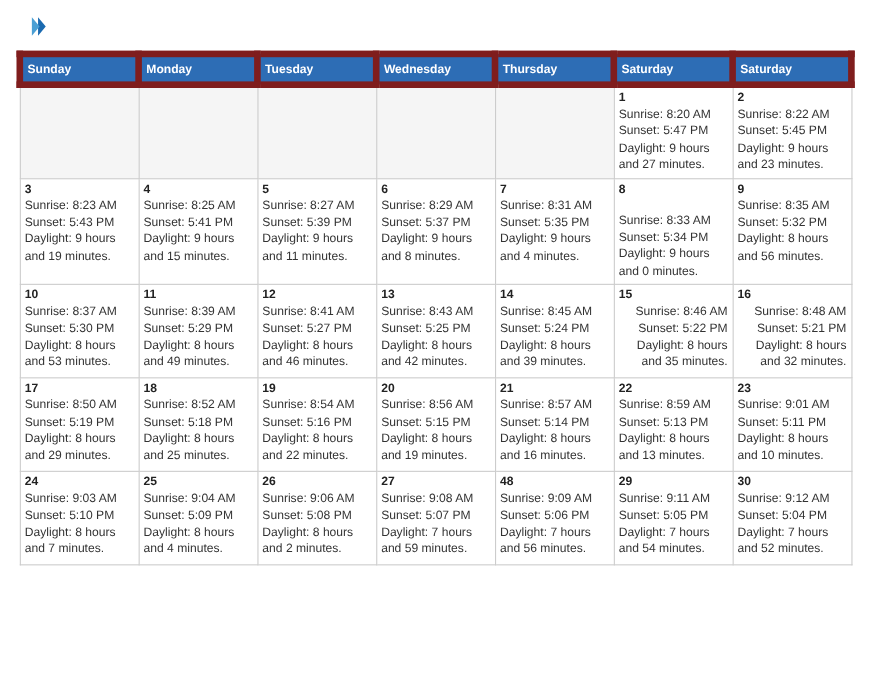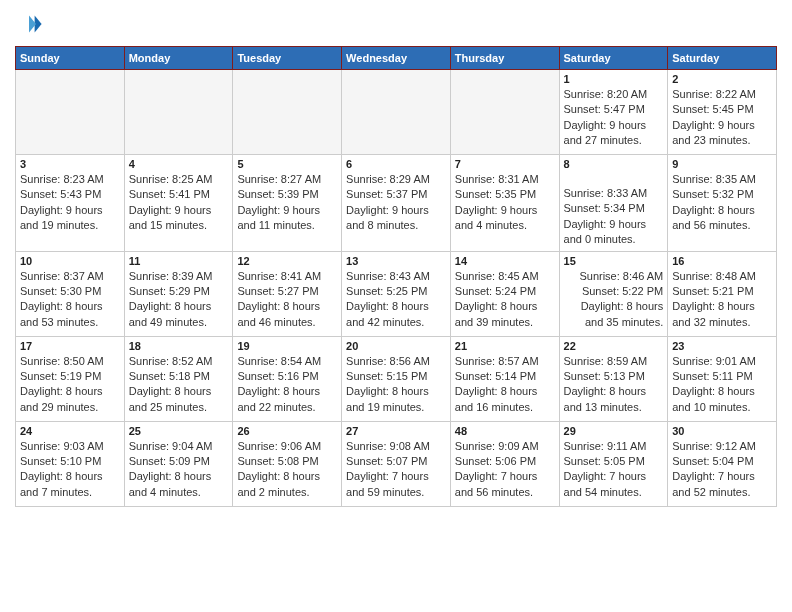--- a/index.html
+++ b/index.html
@@ -55,21 +55,21 @@
       border-collapse: collapse;
       table-layout: fixed;
     }
     .calendar th {
       background: #2d6db5;
       color: #fff;
       font-size: 11px;
       font-weight: bold;
       padding: 5px 4px;
       text-align: left;
-      border: 1px solid #7f1d1d;
+      border: 6px solid #7f1d1d;
     }
     .calendar td {
       border: 1px solid #ccc;
       vertical-align: top;
       padding: 3px 4px;
       font-size: 9.5px;
       color: #333;
       height: 85px;
       background: #fff;
     }
@@ -233,21 +233,21 @@
           </td>
           <td>
             <span class="day-number">15</span>
             <div class="day-info" style="white-space: pre-line; text-align: right;">Sunrise: 8:46 AM
 Sunset: 5:22 PM
 Daylight: 8 hours
 and 35 minutes.</div>
           </td>
           <td>
             <span class="day-number">16</span>
-            <div class="day-info" style="white-space: pre-line;">Sunrise: 8:48 AM
+            <div class="day-info" style="white-space: pre-line; text-align: right;">Sunrise: 8:48 AM
 Sunset: 5:21 PM
 Daylight: 8 hours
 and 32 minutes.</div>
           </td>
         </tr>
         <tr>
           <td>
             <span class="day-number">17</span>
             <div class="day-info" style="white-space: pre-line;">Sunrise: 8:50 AM
 Sunset: 5:19 PM

